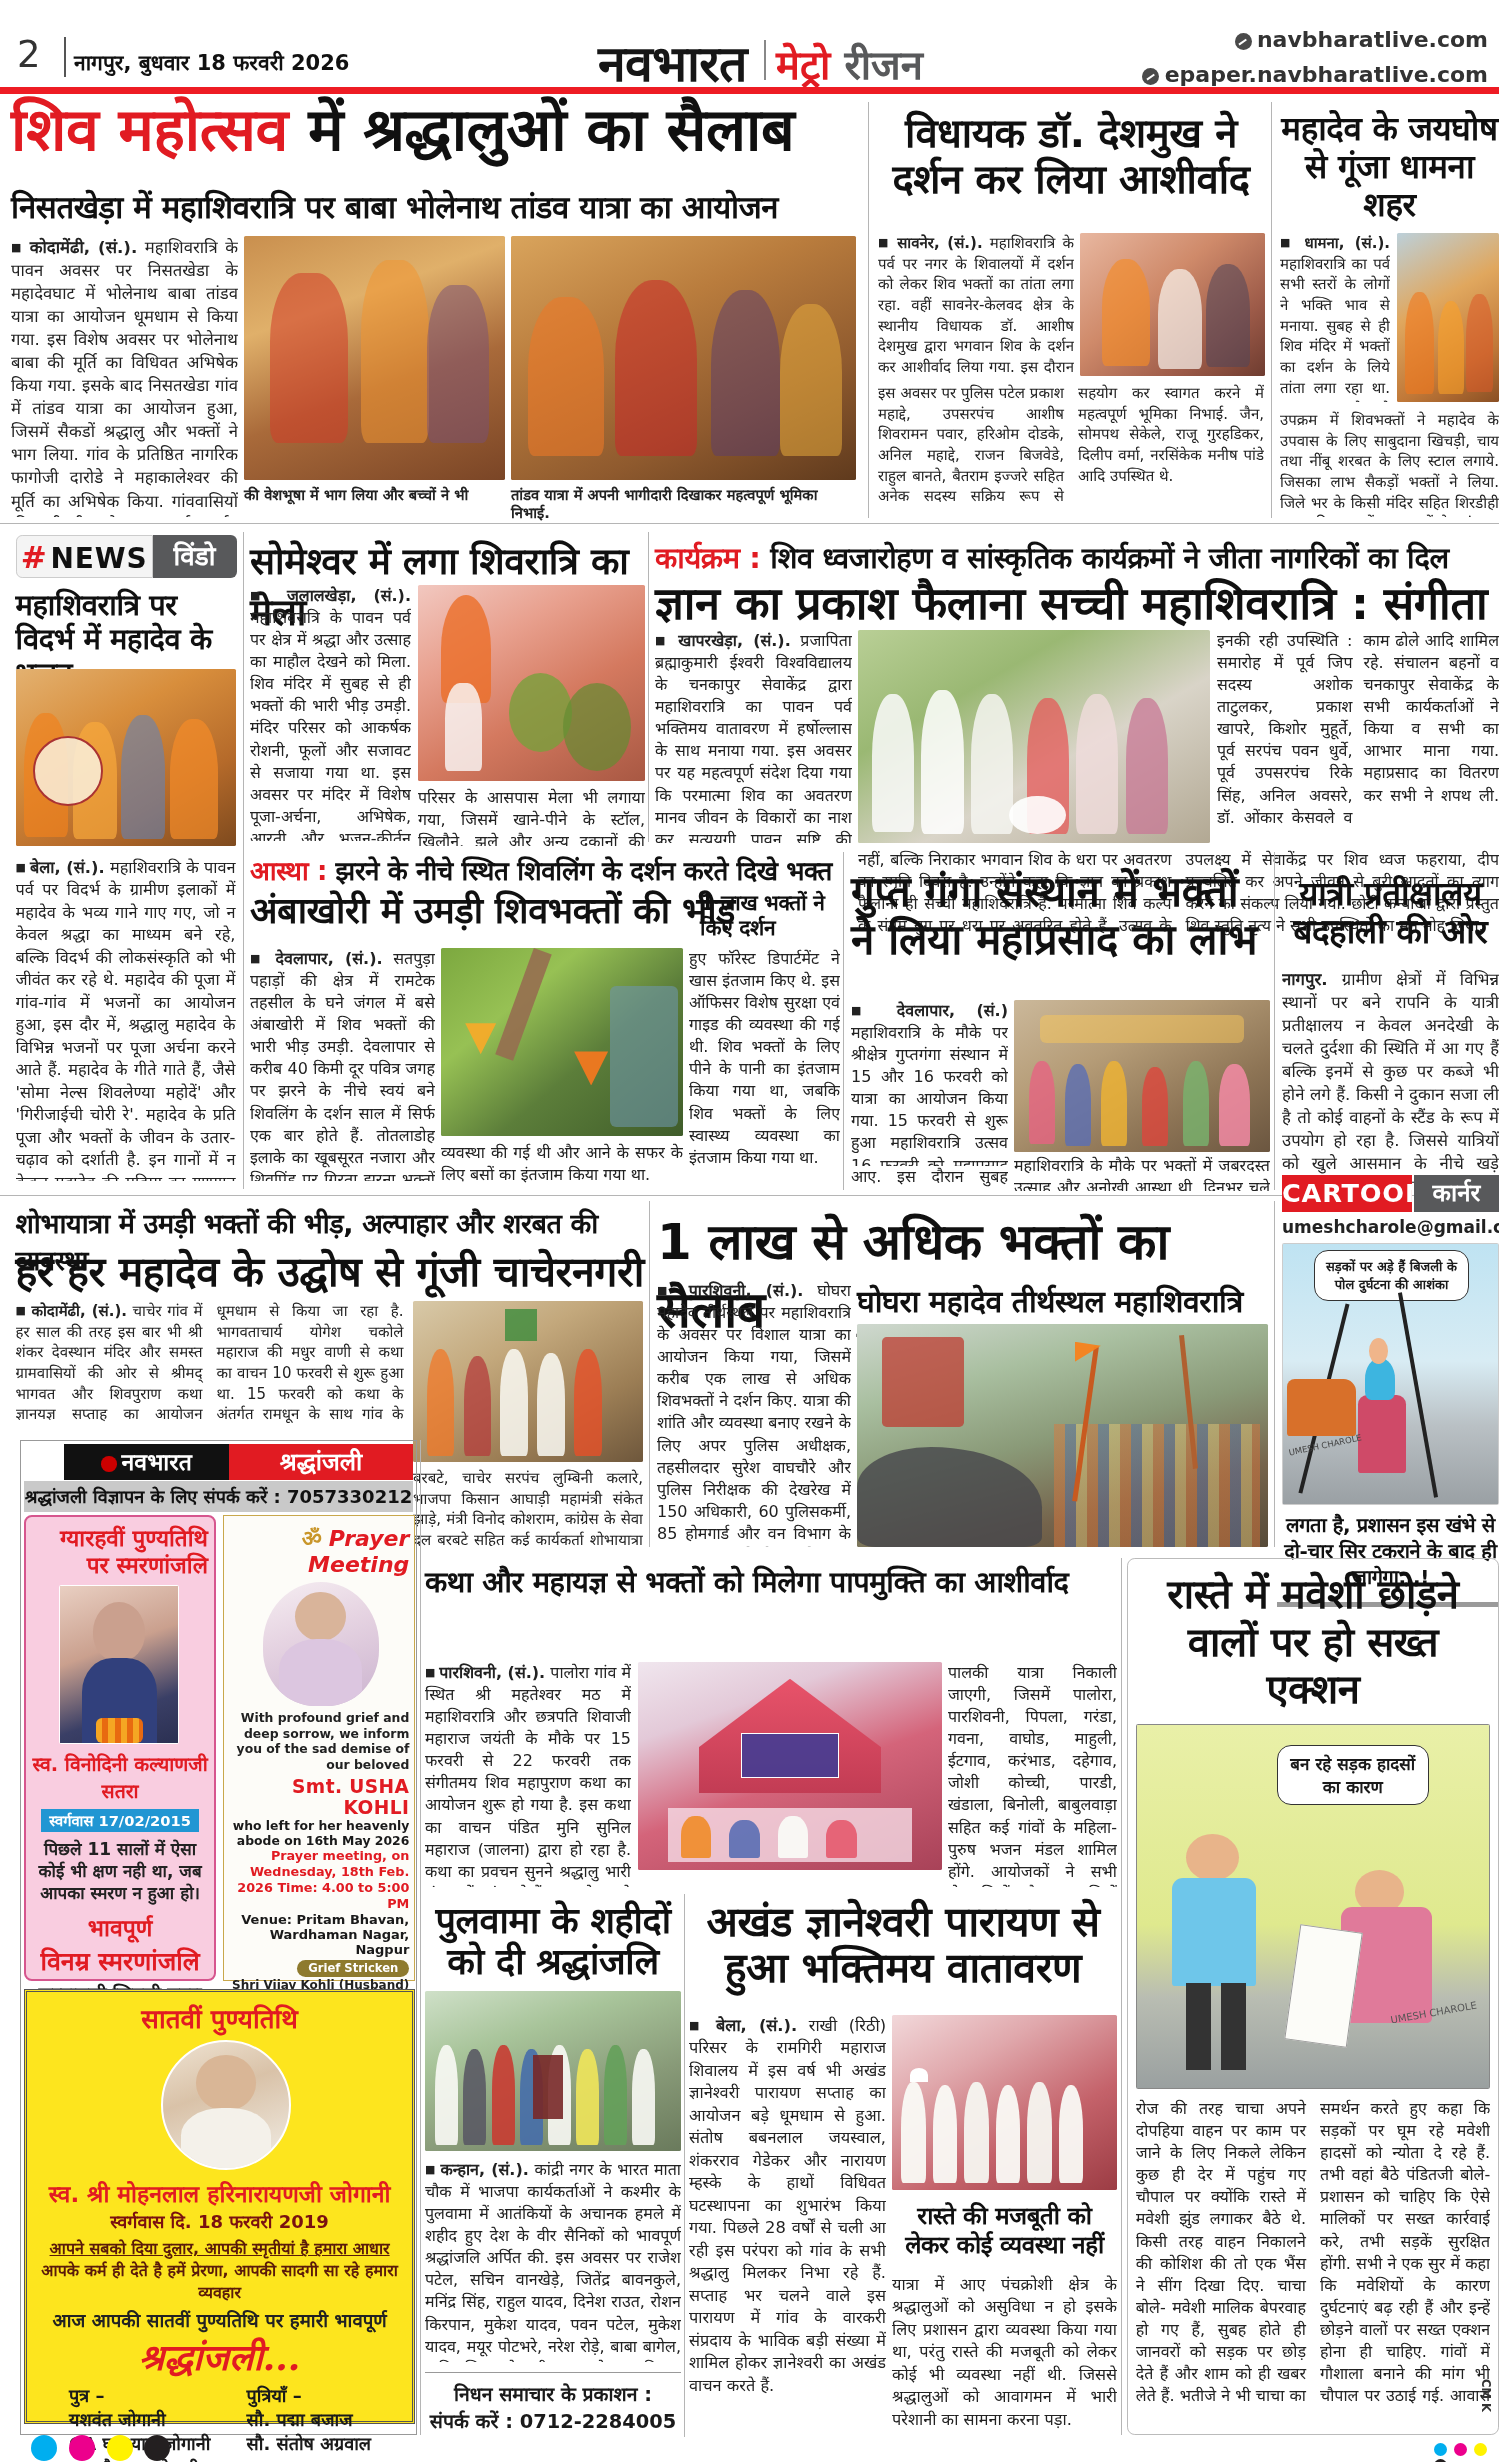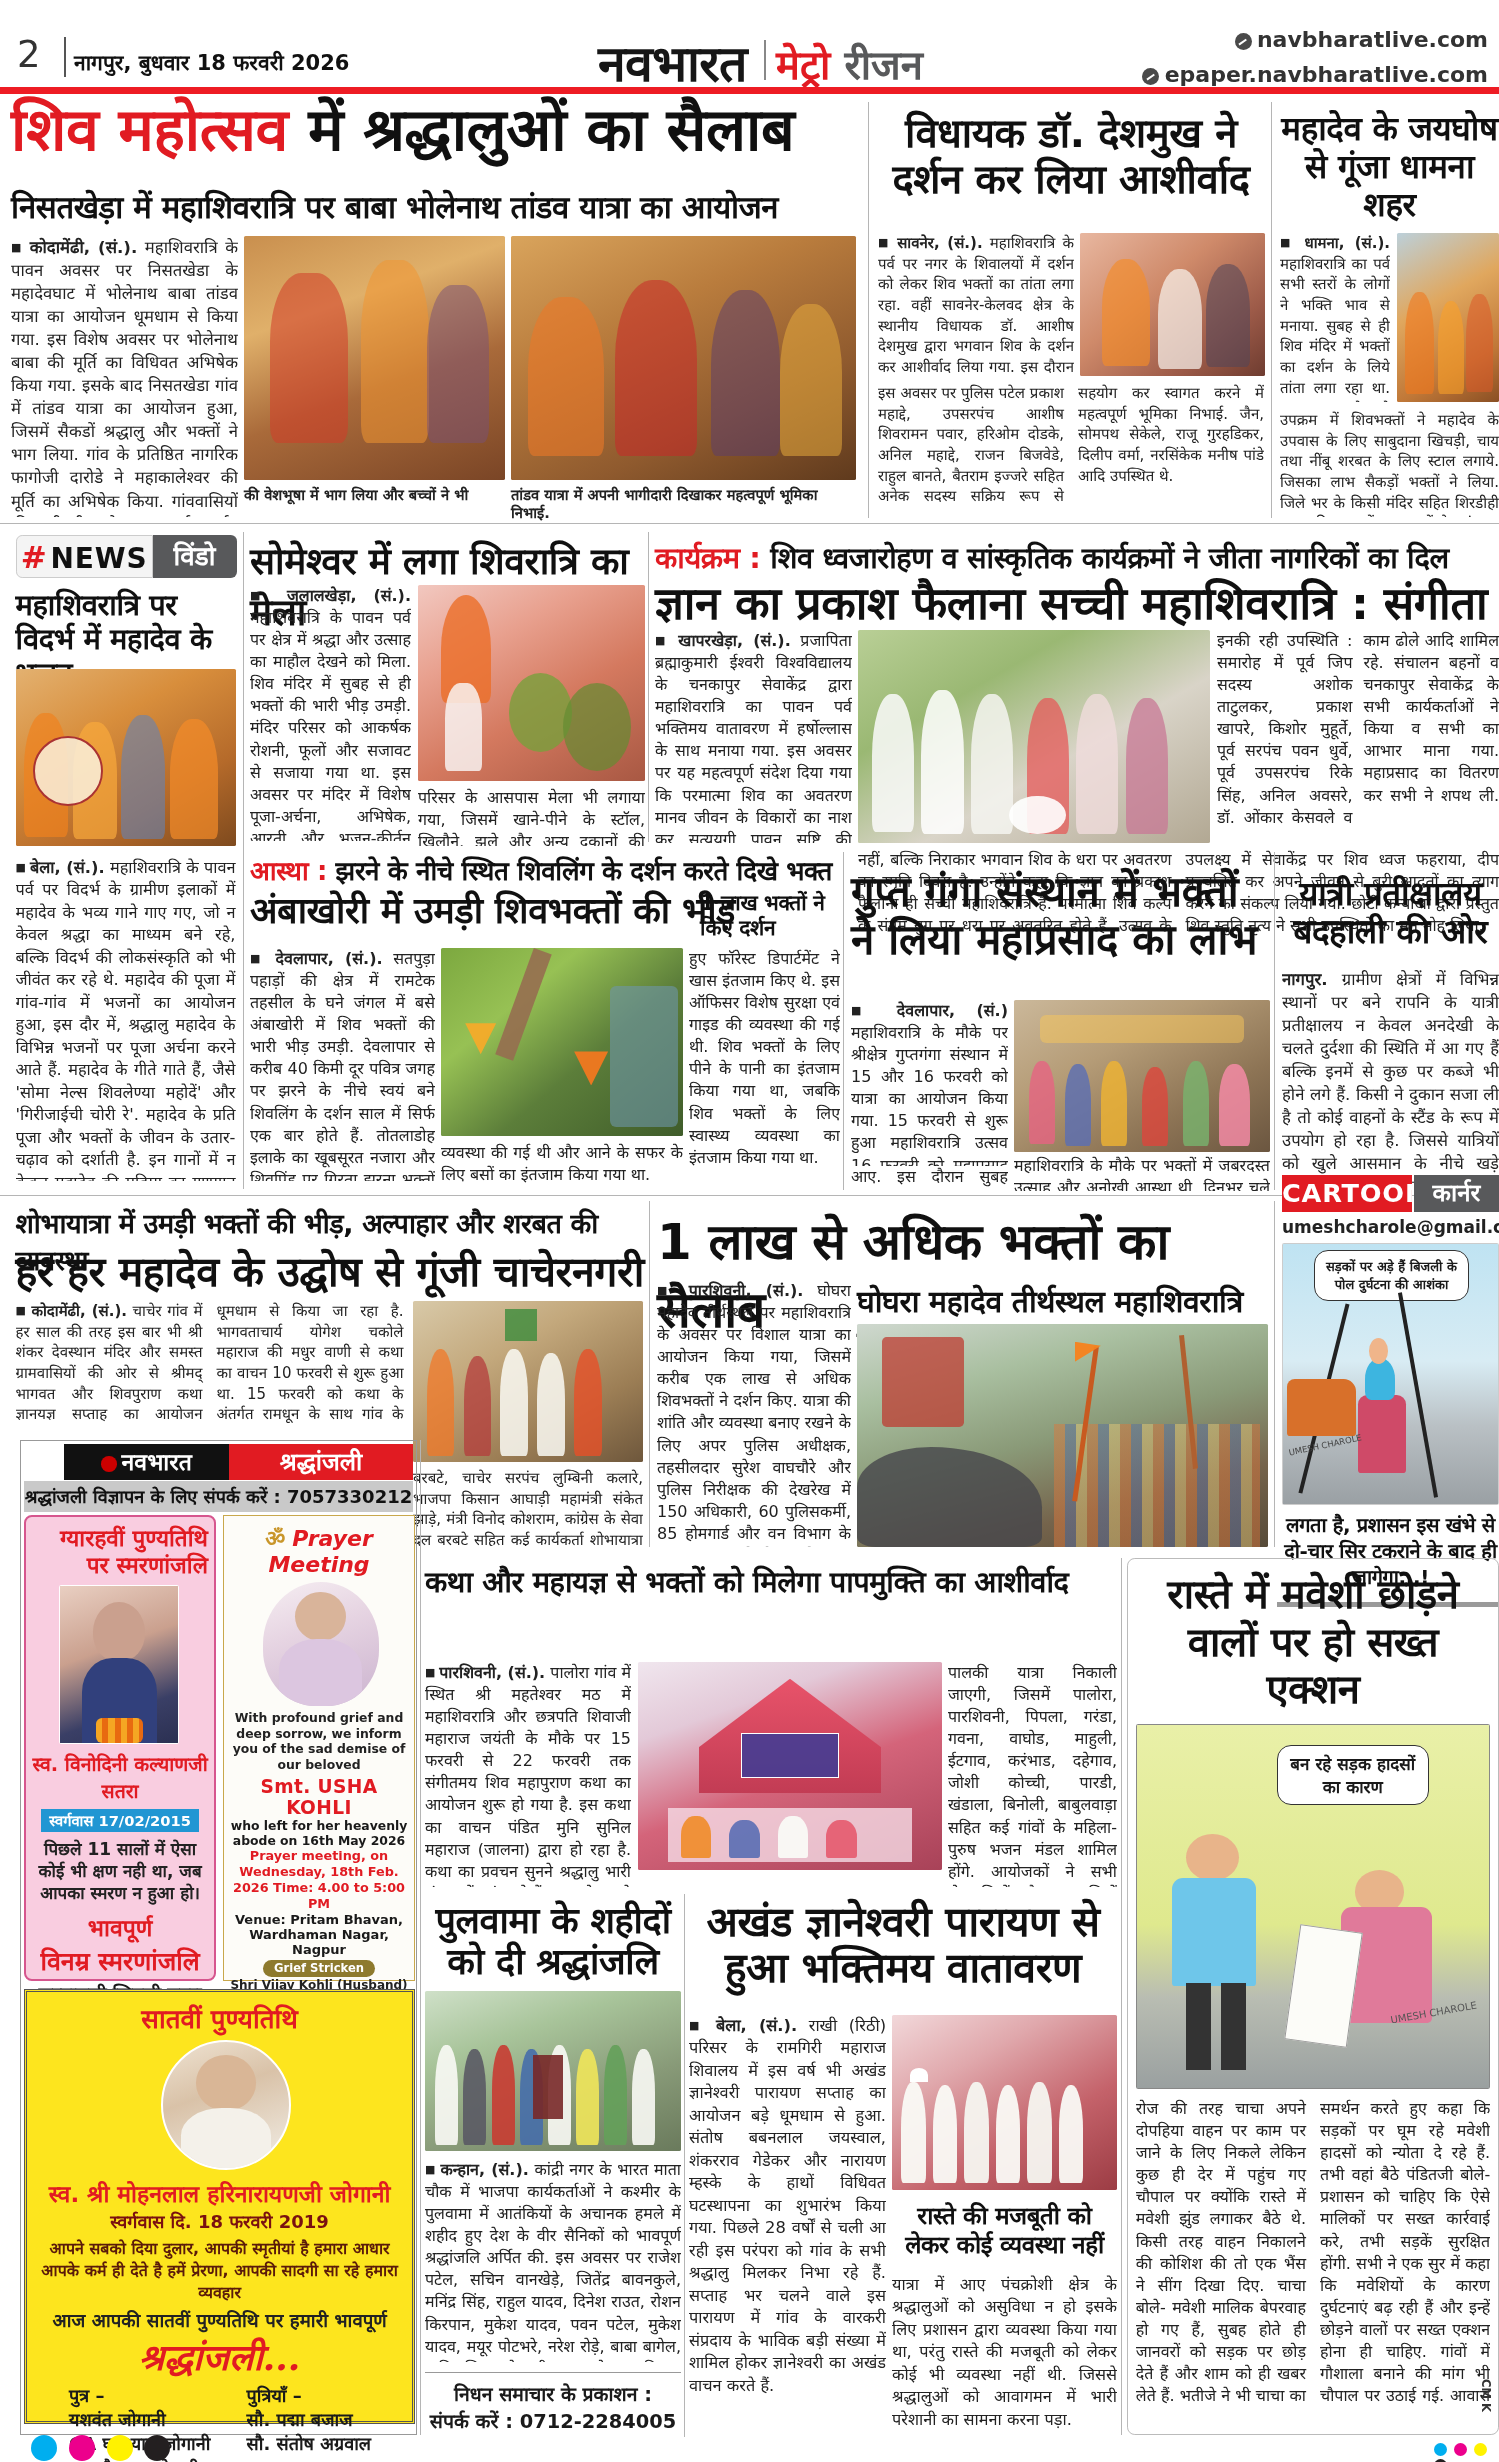--- a/index.html
+++ b/index.html
@@ -265,21 +265,21 @@
       <div class="red" style="margin-top:12.4px;font-size:19.4px;font-weight:900;">स्व. विनोदिनी कल्याणजी सतरा</div>
       <div style="display:inline-block;margin-top:4.7px;background:#2196d3;color:#fff;font-size:14.7px;font-weight:bold;padding:1.6px 7.8px;">स्वर्गवास 17/02/2015</div>
       <div style="margin-top:6.2px;font-size:17px;font-weight:700;color:#222;line-height:1.3;">पिछले 11 सालों में ऐसा कोई भी क्षण नही था, जब आपका स्मरण न हुआ हो।</div>
       <div class="red" style="margin-top:6.2px;font-size:23px;font-weight:900;">भावपूर्ण</div>
       <div class="red" style="font-size:25px;font-weight:900;">विनम्र स्मरणांजलि</div>
       <div style="margin-top:4.7px;font-size:18px;font-weight:800;">कल्याणजी खिमजी सतरा व</div>
       <div style="font-size:18px;font-weight:800;">समस्त सतरा परिवार</div>
       <div class="red" style="font-size:18px;font-weight:900;">फर्मः काका फूड प्रोडक्टस्</div>
     </div>
 
-    <div style="position:absolute;left:202px;top:74px;width:192px;height:466px;background:#fdfcf8;border:1.6px solid #c9a84c;padding:6.2px 4.7px;text-align:center;">
+    <div style="position:absolute;left:202px;top:74px;width:192px;height:466px;background:#fdfcf8;border:1.6px solid #c9a84c;padding:6.2px 4.7px;text-align:right;">
       <div style="font-size:22px;">
         <span style="color:#c9962a;font-weight:900;">ॐ</span>
         <span class="red" style="font-weight:900;font-style:italic;">Prayer Meeting</span>
       </div>
       <div class="photo" style="position:relative;left:34px;top:4.7px;width:116px;height:124px;background:linear-gradient(160deg,#f6eef2 0%,#e6d4e2 40%,#cbb3cf 100%);border-radius:50% 50% 45% 45%;">
         <div style="position:absolute;left:28%;top:8%;width:44%;height:40%;background:#d9b49a;border-radius:50%;"></div>
         <div style="position:absolute;left:14%;top:46%;width:72%;height:54%;background:#dcc6e0;border-radius:45% 45% 0 0;"></div>
       </div>
       <div style="margin-top:9.3px;font-size:12.4px;font-weight:800;line-height:1.25;color:#222;">With profound grief and deep sorrow, we inform you of the sad demise of our beloved</div>
       <div class="red" style="margin-top:3.1px;font-size:18.6px;font-weight:900;letter-spacing:0.4px;">Smt. USHA KOHLI</div>
@@ -298,21 +298,21 @@
     </div>
 
     <div style="position:absolute;left:3.1px;top:548px;width:391px;height:435px;background:#fde51e;border:3.1px double #555;padding:7.8px 11px;text-align:center;">
       <div class="red" style="font-size:26px;font-weight:900;">सातवीं पुण्यतिथि</div>
       <div class="photo" style="position:relative;left:123px;top:4.7px;width:130px;height:130px;border-radius:50%;background:linear-gradient(160deg,#efe3d2 0%,#d9c2a8 40%,#f2efe8 100%);border:2.3px solid #fff;">
         <div style="position:absolute;left:26%;top:10%;width:48%;height:44%;background:#d9b696;border-radius:50%;"></div>
         <div style="position:absolute;left:14%;top:52%;width:72%;height:48%;background:#f4f1ea;border-radius:45% 45% 0 0;"></div>
       </div>
       <div class="red" style="margin-top:11px;font-size:23px;font-weight:900;">स्व. श्री मोहनलाल हरिनारायणजी जोगानी</div>
       <div style="font-size:18px;font-weight:900;color:#7a1010;">स्वर्गवास दि. 18 फरवरी 2019</div>
-      <div style="margin-top:4.7px;font-size:16px;font-weight:800;color:#5a1a0a;">आपने सबको दिया दुलार, आपकी स्मृतीयां है हमारा आधार</div>
+      <div style="margin-top:4.7px;font-size:16px;font-weight:800;color:#5a1a0a;text-decoration:underline;">आपने सबको दिया दुलार, आपकी स्मृतीयां है हमारा आधार</div>
       <div style="font-size:16px;font-weight:800;color:#5a1a0a;">आपके कर्म ही देते है हमें प्रेरणा, आपकी सादगी सा रहे हमारा व्यवहार</div>
       <div style="margin-top:3.1px;font-size:18.6px;font-weight:900;color:#222;">आज आपकी सातवीं पुण्यतिथि पर हमारी भावपूर्ण</div>
       <div class="red" style="font-size:36px;font-weight:700;font-style:italic;font-family:'DejaVu Serif',serif;">श्रद्धांजली...</div>
       <div style="display:flex;text-align:left;margin-top:3.1px;">
         <div style="flex:1;padding-left:31px;font-size:18px;font-weight:800;line-height:1.35;">
           <div>पुत्र –</div>
           <div>यशवंत जोगानी</div>
           <div>CA घनश्याम जोगानी</div>
           <div>CA कैलाश जोगानी</div>
 

